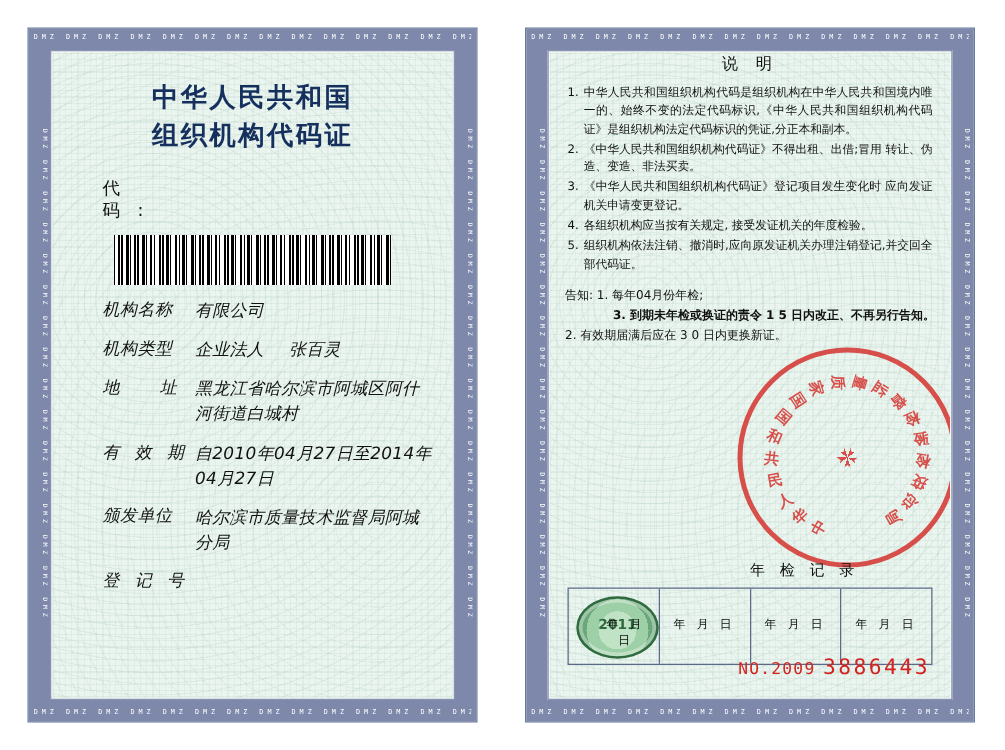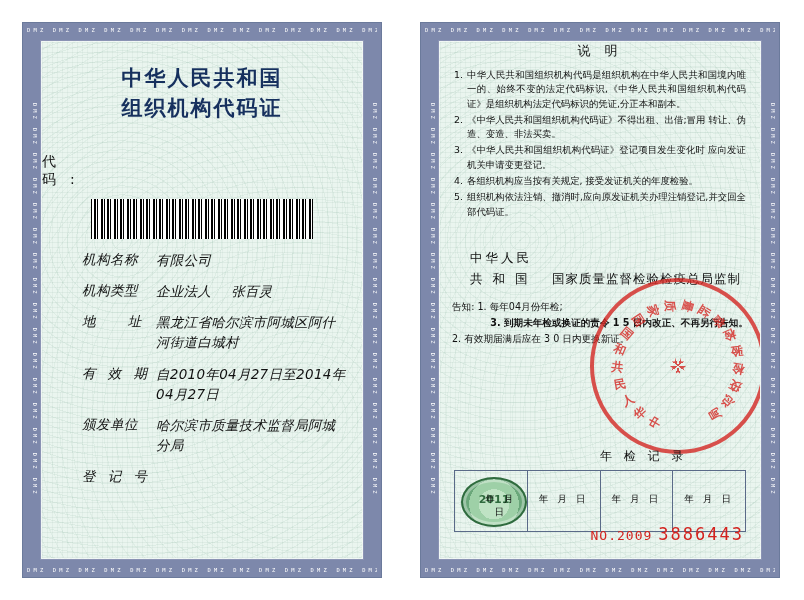--- a/index.html
+++ b/index.html
@@ -105,21 +105,22 @@
     color: #16305e;
     font-weight: bold;
     font-family: "DejaVu Sans", sans-serif;
     font-size: 21px;
     letter-spacing: 2px;
     line-height: 1.42;
     margin-top: 22px;
   }
   .code-row {
     position: relative;
-    margin-top: 29px;
+    margin-top: 18px;
+    padding-left: 40px;
     display: flex;
     align-items: flex-start;
   }
   .code-label {
     color: #111;
     font-size: 14px;
     letter-spacing: 14px;
     width: 70px;
     flex: none;
   }
@@ -424,25 +425,20 @@
         <div class="note">
           <span class="num">4.</span>
           <span class="txt">各组织机构应当按有关规定, 接受发证机关的年度检验。</span>
         </div>
         <div class="note">
           <span class="num">5.</span>
           <span class="txt">组织机构依法注销、撤消时,应向原发证机关办理注销登记,并交回全部代码证。</span>
         </div>
       </div>
 
-      <div class="issuer">
-        <div>中华人民</div>
-        <div class="line2">共 和 国</div>
-        <div class="org">国家质量监督检验检疫总局监制</div>
-      </div>
 
       <div class="announce">
         <div class="a-row">告知: 1. 每年04月份年检;</div>
         <div class="a-row bold">3. 到期未年检或换证的责令 1 5 日内改正、不再另行告知。</div>
         <div class="a-row">2. 有效期届满后应在 3 0 日内更换新证。</div>
       </div>
 
       <div class="seal">
         <div class="seal-text">
             <span style="transform: rotate(-150deg) translate(0px, -66px) rotate(90deg);">中</span>

